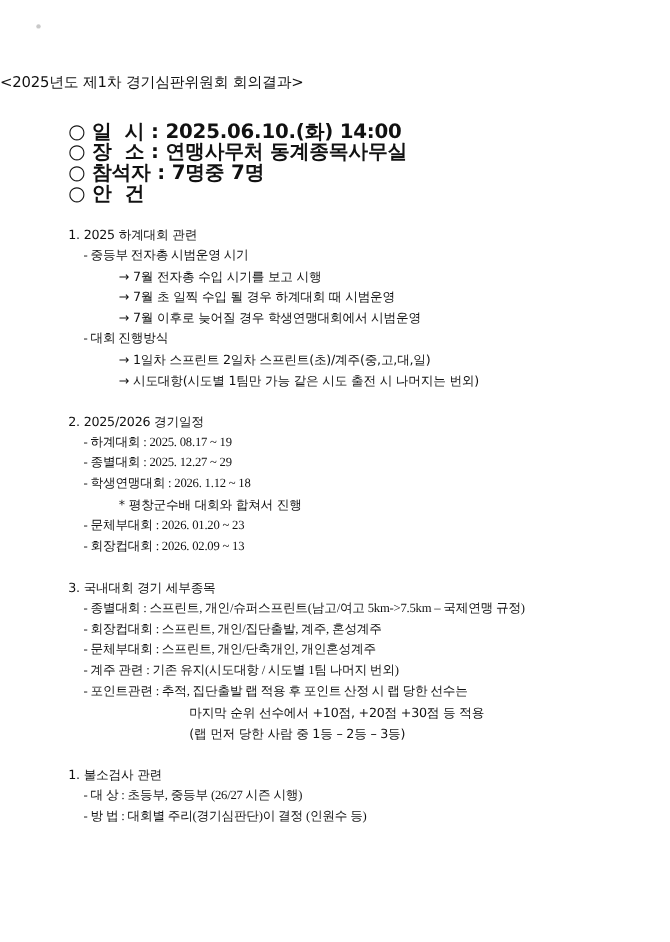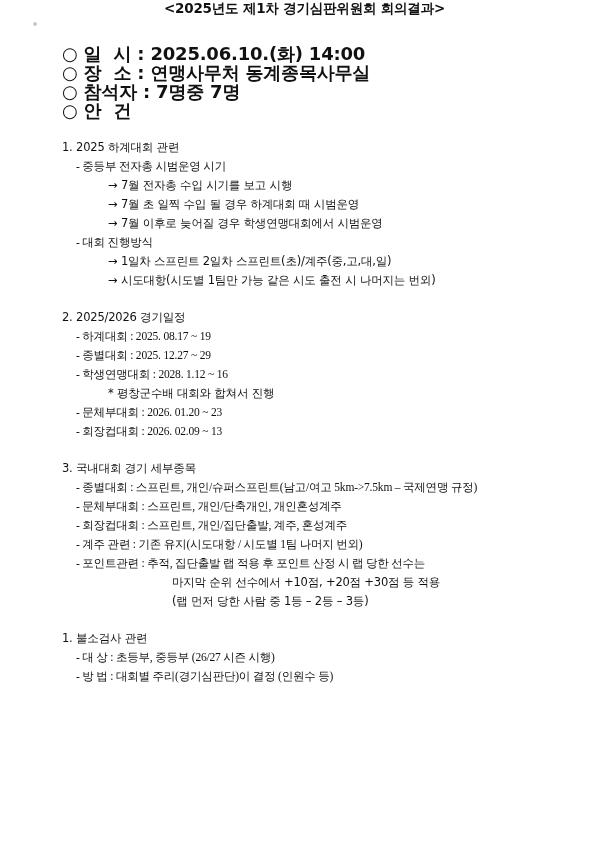--- a/index.html
+++ b/index.html
@@ -25,24 +25,25 @@
   .corner-mark {
     position: absolute;
     left: 33px;
     top: 22px;
     width: 4px;
     height: 4px;
     background: #c9c9c9;
     border-radius: 50%;
   }
   .doc-title {
-    text-align: center;
+    text-align: left;
     font-size: 13.5px;
-    font-weight: bold;
+    font-weight: normal;
     margin: 0;
+    padding-top: 66px;
     letter-spacing: -0.2px;
   }
   .meta {
     margin-top: 26px;
     padding-left: 62px;
   }
   .meta-row {
     font-size: 18px;
     font-weight: bold;
     line-height: 19px;
@@ -107,31 +108,31 @@
     <div class="lvl2">→ 7월 이후로 늦어질 경우 학생연맹대회에서 시범운영</div>
     <div class="lvl1">- 대회 진행방식</div>
     <div class="lvl2">→ 1일차 스프린트 2일차 스프린트(초)/계주(중,고,대,일)</div>
     <div class="lvl2">→ 시도대항(시도별 1팀만 가능 같은 시도 출전 시 나머지는 번외)</div>
   </div>
 
   <div class="section">
     <div class="sec-head">2. 2025/2026 경기일정</div>
     <div class="lvl1">- 하계대회 : 2025. 08.17 ~ 19</div>
     <div class="lvl1">- 종별대회 : 2025. 12.27 ~ 29</div>
-    <div class="lvl1">- 학생연맹대회 : 2028. 1.12 ~ 16</div>
+    <div class="lvl1">- 학생연맹대회 : 2026. 1.12 ~ 18</div>
     <div class="lvl2">* 평창군수배 대회와 합쳐서 진행</div>
     <div class="lvl1">- 문체부대회 : 2026. 01.20 ~ 23</div>
     <div class="lvl1">- 회장컵대회 : 2026. 02.09 ~ 13</div>
   </div>
 
   <div class="section">
     <div class="sec-head">3. 국내대회 경기 세부종목</div>
     <div class="lvl1">- 종별대회 : 스프린트, 개인/슈퍼스프린트(남고/여고 5km-&gt;7.5km – 국제연맹 규정)</div>
+    <div class="lvl1">- 회장컵대회 : 스프린트, 개인/집단출발, 계주, 혼성계주</div>
     <div class="lvl1">- 문체부대회 : 스프린트, 개인/단축개인, 개인혼성계주</div>
-    <div class="lvl1">- 회장컵대회 : 스프린트, 개인/집단출발, 계주, 혼성계주</div>
     <div class="lvl1">- 계주 관련 : 기존 유지(시도대항 / 시도별 1팀 나머지 번외)</div>
     <div class="lvl1">- 포인트관련 : 추적, 집단출발 랩 적용 후 포인트 산정 시 랩 당한 선수는</div>
     <div class="lvl-deep">마지막 순위 선수에서 +10점, +20점 +30점 등 적용</div>
     <div class="lvl-deep">(랩 먼저 당한 사람 중 1등 – 2등 – 3등)</div>
   </div>
 
   <div class="section">
     <div class="sec-head">1. 불소검사 관련</div>
     <div class="lvl1">- 대 상 : 초등부, 중등부 (26/27 시즌 시행)</div>
     <div class="lvl1">- 방 법 : 대회별 주리(경기심판단)이 결정 (인원수 등)</div>

